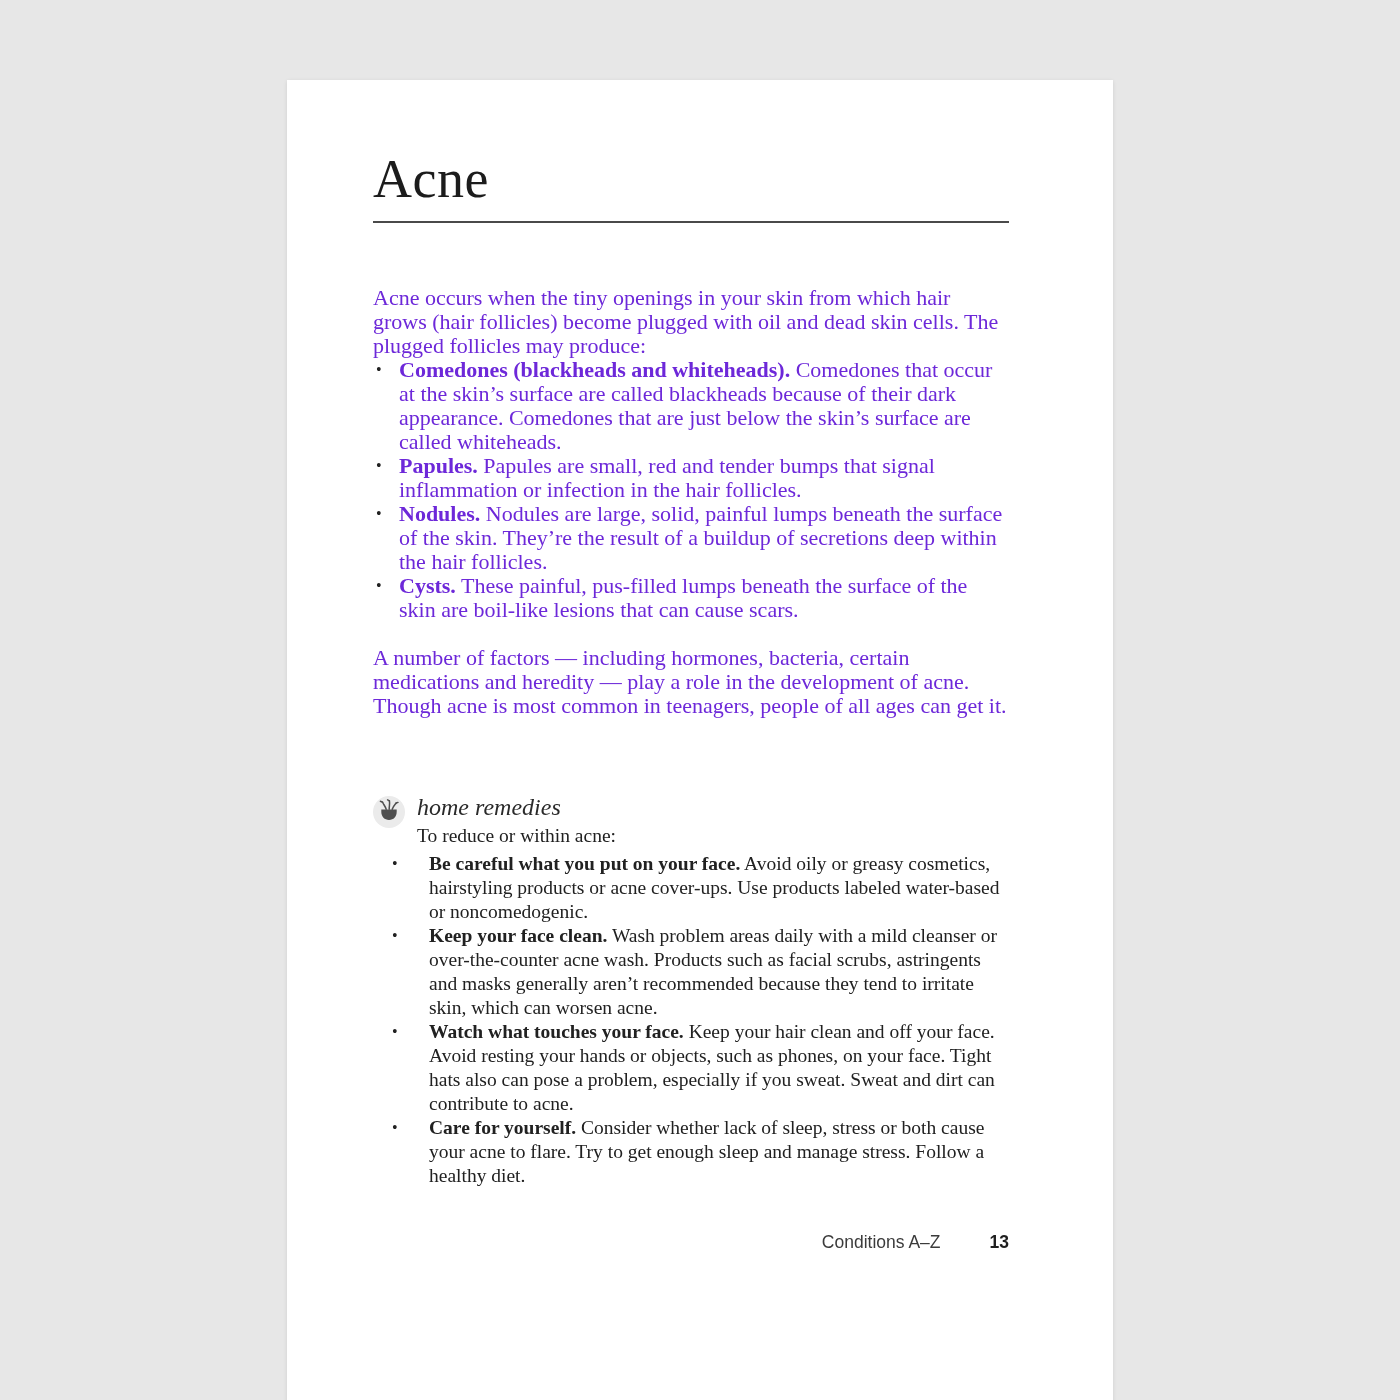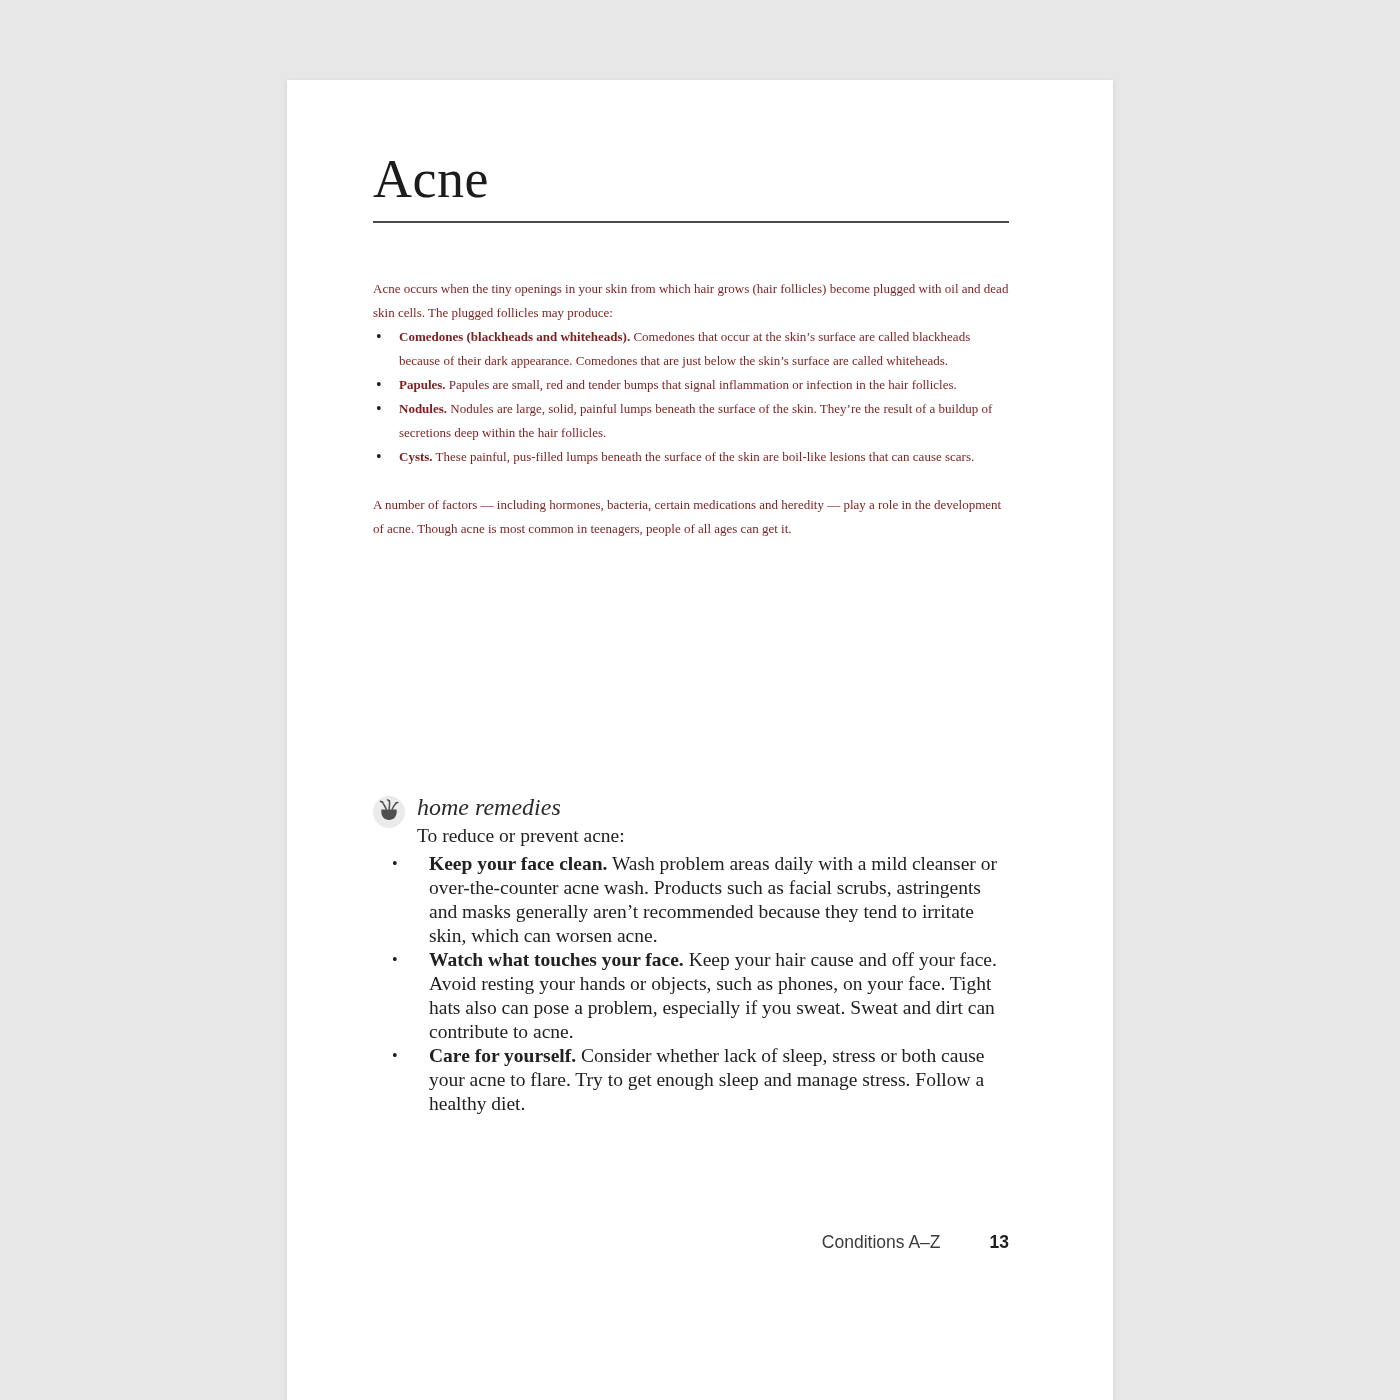--- a/index.html
+++ b/index.html
@@ -42,25 +42,25 @@
     width: 636px;
     height: 0;
     border: none;
     border-top: 2px solid #4a4a4a;
     margin: 0;
   }
 
   .body-block {
     position: absolute;
     left: 86px;
-    top: 197px;
-    width: 636px;
-    font-size: 13px;
+    top: 206px;
+    width: 636px;
+    font-size: 22px;
     line-height: 24px;
-    color: #7f1d1d;
+    color: #6d28d9;
   }
 
   .body-block p { margin: 0; }
 
   ul.bullets {
     list-style: none;
     margin: 0;
     padding: 0;
   }
 
@@ -174,25 +174,26 @@
           <path d="M19.2 13.2 C20.2 10.4 22.0 8.6 23.2 7.0"></path>
           <path d="M9.6 6.2 L7.4 5.2"></path>
           <path d="M16.4 4.8 L14.6 3.8"></path>
           <path d="M23.2 7.0 L25.0 6.4"></path>
         </g>
         <path d="M8.3 13.6 h15.4 v2.2 c0 4.9 -3.2 8.2 -7.7 8.2 c-4.5 0 -7.7 -3.3 -7.7 -8.2 z" fill="#4f4f4f"></path>
       </svg>
     </div>
     <div class="hr-body">
       <h2 class="hr-heading">home remedies</h2>
-      <p class="hr-intro">To reduce or prevent acne:</p>
+      <p class="hr-intro">To reduce or within acne:</p>
 
       <ul class="bullets home-bullets">
+        <li><span class="lead">Be careful what you put on your face.</span><span> Avoid oily or greasy cosmetics, hairstyling products or acne cover-ups. Use products labeled water-based or noncomedogenic.</span></li>
         <li><span class="lead">Keep your face clean.</span><span> Wash problem areas daily with a mild cleanser or over-the-counter acne wash. Products such as facial scrubs, astringents and masks generally aren’t recommended because they tend to irritate skin, which can worsen acne.</span></li>
-        <li><span class="lead">Watch what touches your face.</span><span> Keep your hair cause and off your face. Avoid resting your hands or objects, such as phones, on your face. Tight hats also can pose a problem, especially if you sweat. Sweat and dirt can contribute to acne.</span></li>
+        <li><span class="lead">Watch what touches your face.</span><span> Keep your hair clean and off your face. Avoid resting your hands or objects, such as phones, on your face. Tight hats also can pose a problem, especially if you sweat. Sweat and dirt can contribute to acne.</span></li>
         <li><span class="lead">Care for yourself.</span><span> Consider whether lack of sleep, stress or both cause your acne to flare. Try to get enough sleep and manage stress. Follow a healthy diet.</span></li>
       </ul>
     </div>
   </div>
 
   <div class="page-footer">
     <span>Conditions A–Z</span>
     <span class="page-number">13</span>
   </div>
 

